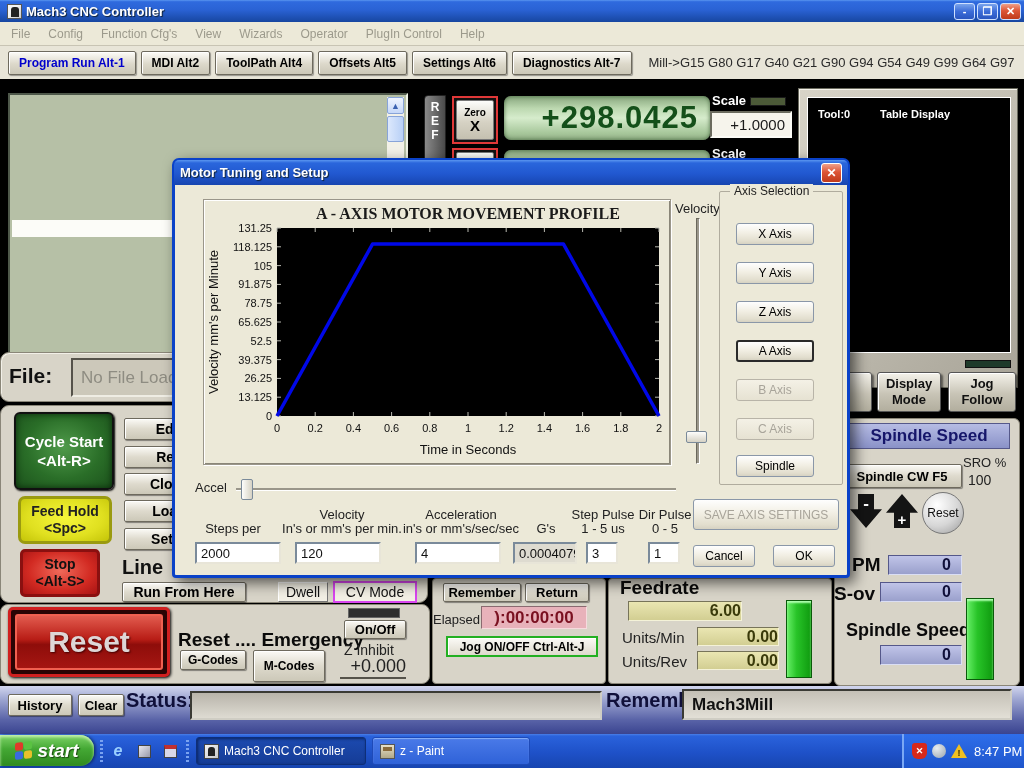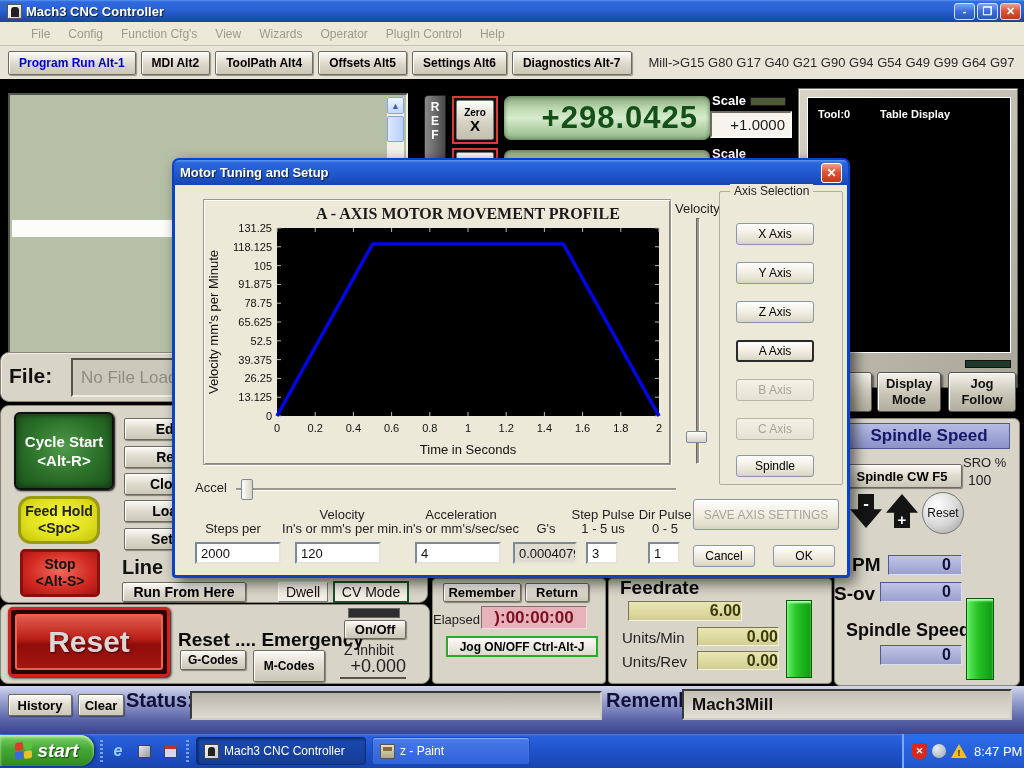--- a/index.html
+++ b/index.html
@@ -13,21 +13,21 @@
   #app-icon{width:15px;height:15px;background:linear-gradient(135deg,#f4f4f4 40%,#c9c9c9);border:1px solid #555;margin:0 4px;position:relative}
   #app-icon::after{content:"";position:absolute;left:3px;top:2px;width:8px;height:10px;background:#222;border-radius:3px 3px 0 0}
   #title-text{color:#fff;font-weight:bold;font-size:13px;text-shadow:1px 1px 1px #123;flex:1}
   .winbtn{width:21px;height:17px;margin-left:2px;border:1px solid #cfe0ff;border-radius:3px;
     background:linear-gradient(180deg,#7aa4ec,#3c6cd8 50%,#2a56c0);color:#fff;font-size:11px;font-weight:bold;
     display:flex;align-items:center;justify-content:center;line-height:1}
   .winbtn.close{background:linear-gradient(180deg,#f0a088,#dd5536 45%,#c03a1a)}
 
   
   #menubar{position:absolute;left:0;top:22px;width:1024px;height:24px;background:#ece9d8;border-bottom:1px solid #c8c4b4;
-    display:flex;align-items:center;padding-left:22px;z-index:5}
+    display:flex;align-items:center;padding-left:2px;z-index:5}
   .menu-item{color:#9c9a8c;font-size:12px;padding:3px 9px}
 
   
   #tabrow{position:absolute;left:0;top:46px;width:1024px;height:33px;background:#e8e5d8;display:flex;align-items:center;padding-left:8px;z-index:5}
   .tab-btn{height:24px;padding:0 10px;margin-right:5px;display:flex;align-items:center;justify-content:center;
     background:linear-gradient(180deg,#fdfcf8,#dcd8ca 55%,#ccc8b8);border:1px solid #6e6a5e;border-radius:2px;
     box-shadow:inset 1px 1px 0 #fff,1px 1px 1px rgba(0,0,0,.35);font-weight:bold;font-size:12px;color:#000;white-space:nowrap}
   .tab-btn.active{color:#0000cc}
   #gcode-modes{font-size:13px;color:#2a2a2a;margin-left:12px;white-space:nowrap}
 
@@ -75,33 +75,33 @@
   #file-label{position:absolute;left:8px;top:11px;font-weight:bold;font-size:21px;color:#111}
   #file-box{position:absolute;left:70px;top:5px;width:352px;height:39px;background:#ccc8ba;border:2px solid;border-color:#55524a #efede4 #efede4 #55524a;
     display:flex;align-items:center;padding-left:8px;font-size:17px;color:#8e8c82}
 
   
   #left-panel{position:absolute;left:0;top:405px;width:428px;height:198px;background:#d8d4c8;border-radius:9px;border:1px solid #8a8678}
   #cycle-start{position:absolute;left:14px;top:412px;width:100px;height:78px;border:2px solid #111;border-radius:6px;
     background:radial-gradient(ellipse at 50% 45%,#4f9a4a 0%,#2a6e28 55%,#1c521c 100%);
     box-shadow:inset 0 0 6px #0a2a0a,1px 1px 2px #000;color:#fff;font-weight:bold;font-size:15px;line-height:19px;
     display:flex;flex-direction:column;align-items:center;justify-content:center;text-align:center}
-  #feed-hold{position:absolute;left:18px;top:496px;width:82px;height:48px;border:3px solid #9a9a10;border-radius:13px;
+  #feed-hold{position:absolute;left:18px;top:496px;width:94px;height:48px;border:3px solid #9a9a10;border-radius:7px;
     background:radial-gradient(ellipse at 50% 45%,#f6f63a 0%,#e0e020 60%,#c4c408 100%);color:#222;font-weight:bold;font-size:14px;line-height:17px;
     display:flex;flex-direction:column;align-items:center;justify-content:center;text-align:center}
   #stop-btn{position:absolute;left:20px;top:549px;width:80px;height:48px;border:3px solid #8a1010;border-radius:5px;
     background:radial-gradient(ellipse at 50% 45%,#ef6a5a 0%,#d22a22 60%,#a81414 100%);color:#111;font-weight:bold;font-size:14px;line-height:17px;
     display:flex;flex-direction:column;align-items:center;justify-content:center;text-align:center}
   .mbtn{position:absolute;background:linear-gradient(180deg,#fbfaf6,#dedacd 50%,#ccc8b8);border:1px solid #6e6a5e;border-radius:2px;
     box-shadow:inset 1px 1px 0 #fff,1px 1px 1px rgba(0,0,0,.4);color:#000;font-weight:bold;
     display:flex;align-items:center;justify-content:center;white-space:nowrap}
   #line-label{position:absolute;left:122px;top:556px;font-weight:bold;font-size:20px;color:#111}
   #dwell-box{position:absolute;left:278px;top:582px;width:50px;height:20px;background:#f2efe4;border:1px solid;border-color:#fff #777 #777 #fff;
     display:flex;align-items:center;justify-content:center;font-size:14px;color:#111}
-  #cv-box{position:absolute;left:333px;top:581px;width:76px;height:22px;background:#f2efe4;border:2px solid #14532d;
+  #cv-box{position:absolute;left:333px;top:581px;width:84px;height:22px;background:#f2efe4;border:2px solid #d946ef;
     display:flex;align-items:center;justify-content:center;font-size:14px;color:#111}
 
   
   #reset-panel{position:absolute;left:0;top:604px;width:430px;height:80px;background:#d8d4c8;border-radius:8px;border:1px solid #8a8678}
   #reset-big{position:absolute;left:8px;top:607px;width:162px;height:70px;background:#2a0404;border:3px solid #d02020;border-radius:5px;padding:4px;
     box-shadow:1px 1px 3px #000}
   #reset-core{width:100%;height:100%;border:2px solid #f06050;border-radius:3px;
     background:linear-gradient(180deg,#e25b4e 0%,#b81d16 45%,#8e0d0a 55%,#a51612 100%);
     display:flex;align-items:center;justify-content:center;color:#ded6d6;font-size:30px;font-weight:bold;text-shadow:1px 1px 2px #400}
   #reset-msg{position:absolute;left:178px;top:629px;font-weight:bold;font-size:19px;color:#0a0a0a;white-space:nowrap}

